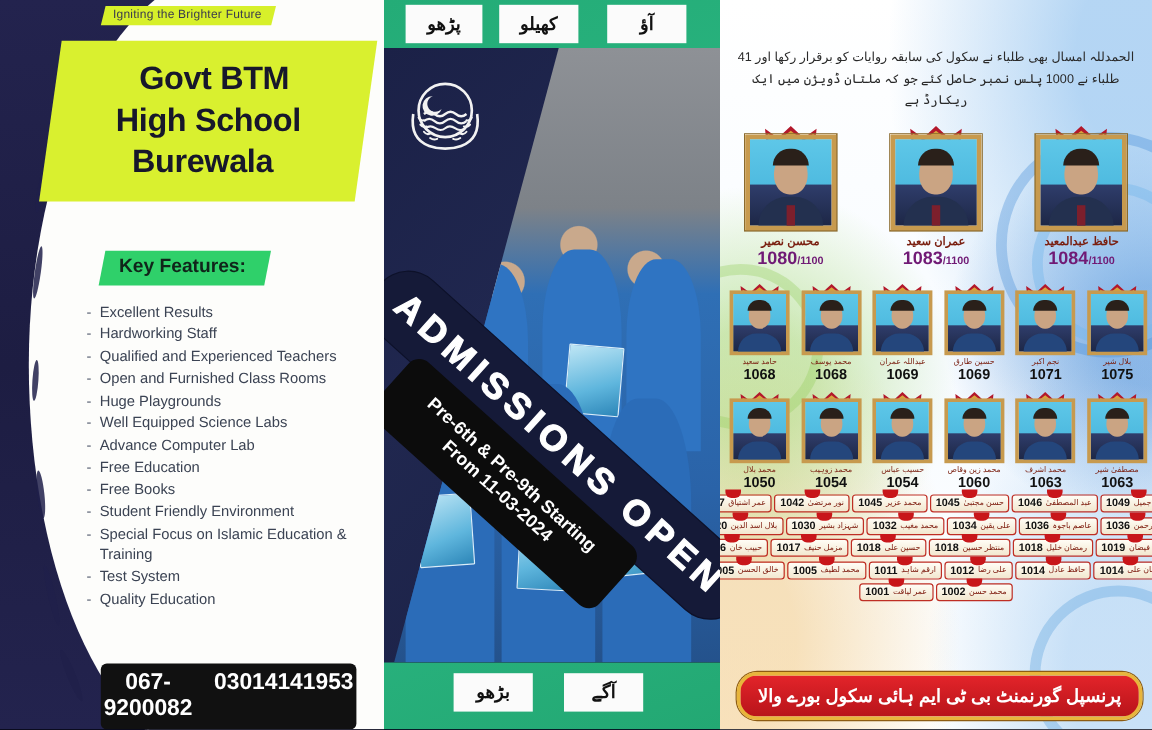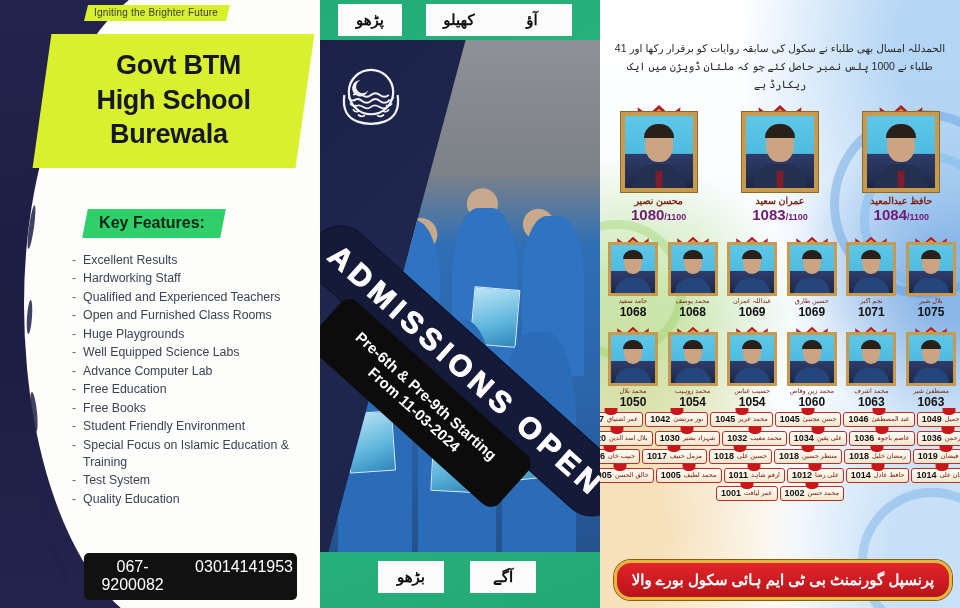--- a/index.html
+++ b/index.html
@@ -35,30 +35,30 @@
   .kf-band .t{transform:skewX(11deg);color:#10251a;font-size:16px;font-weight:700;}
 
   .features{position:absolute;left:72px;top:252px;width:230px;color:#3b4353;font-size:12.3px;line-height:1.42;}
   .feat{display:flex;gap:7px;margin-bottom:1px;}
   .feat .dash{color:#5a6274;}
   .feat .txt{flex:1;}
 
   .contact{position:absolute;left:84px;top:553px;width:205px;background:#111;border-radius:5px;
      color:#fff;text-align:center;padding:4px 4px 6px;}
   .contact .c-lbl{font-size:12px;font-weight:700;}
-  .contact .c-nums{font-size:16px;font-weight:400;display:flex;justify-content:center;gap:18px;margin-top:1px;}
+  .contact .c-nums{font-size:19px;font-weight:700;display:flex;justify-content:center;gap:18px;margin-top:1px;}
 
   
   #panel-mid{position:absolute;left:320px;top:0;width:280px;height:608px;overflow:hidden;background:#0c4a6e;}
   .mid-green{position:absolute;inset:0;background:linear-gradient(160deg,#24ac77,#2cb884 55%,#23a873);}
   .urdu-chip{position:absolute;background:#fbfbfb;color:#111;display:flex;align-items:center;justify-content:center;
      font-size:15px;font-weight:700;direction:rtl;}
   .chip-t1{left:18px;top:4px;width:64px;height:32px;}
-  .chip-t2{left:106px;top:4px;width:66px;height:32px;}
-  .chip-t3{left:172px;top:4px;width:80px;height:32px;}
+  .chip-t2{left:96px;top:4px;width:66px;height:32px;}
+  .chip-t3{left:186px;top:4px;width:66px;height:32px;}
   .chip-b1{left:58px;top:561px;width:66px;height:32px;}
   .chip-b2{left:140px;top:561px;width:66px;height:32px;margin-left:10px;}
 
   .photo-frame{position:absolute;left:0;top:40px;width:280px;height:512px;overflow:hidden;background:#1c2248;}
   .photo-navy{position:absolute;inset:0;background:linear-gradient(135deg,#1b2147 0%,#20274f 40%,#1a2044 100%);}
   .photo-img{position:absolute;left:0;top:0;width:280px;height:512px;
      clip-path:polygon(52% 0,100% 0,100% 100%,3% 100%);
      background:
        radial-gradient(circle at 36% 38%,#c9a98c 16px,transparent 17px),
        radial-gradient(circle at 58% 32%,#c9a98c 15px,transparent 16px),

